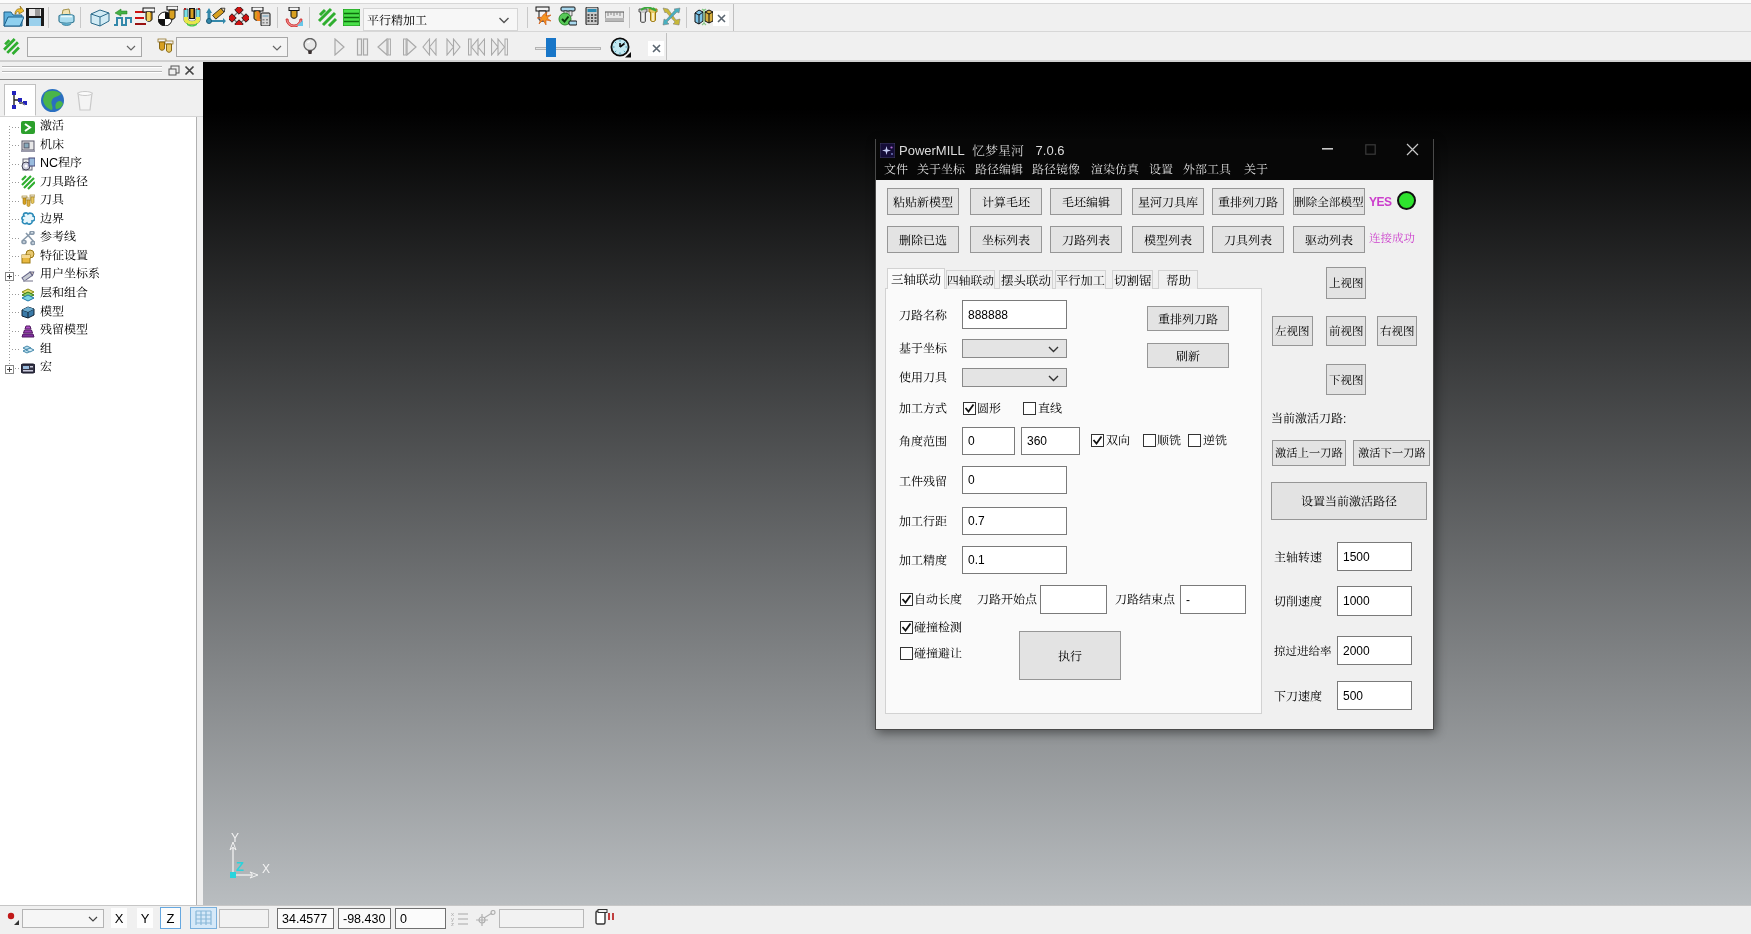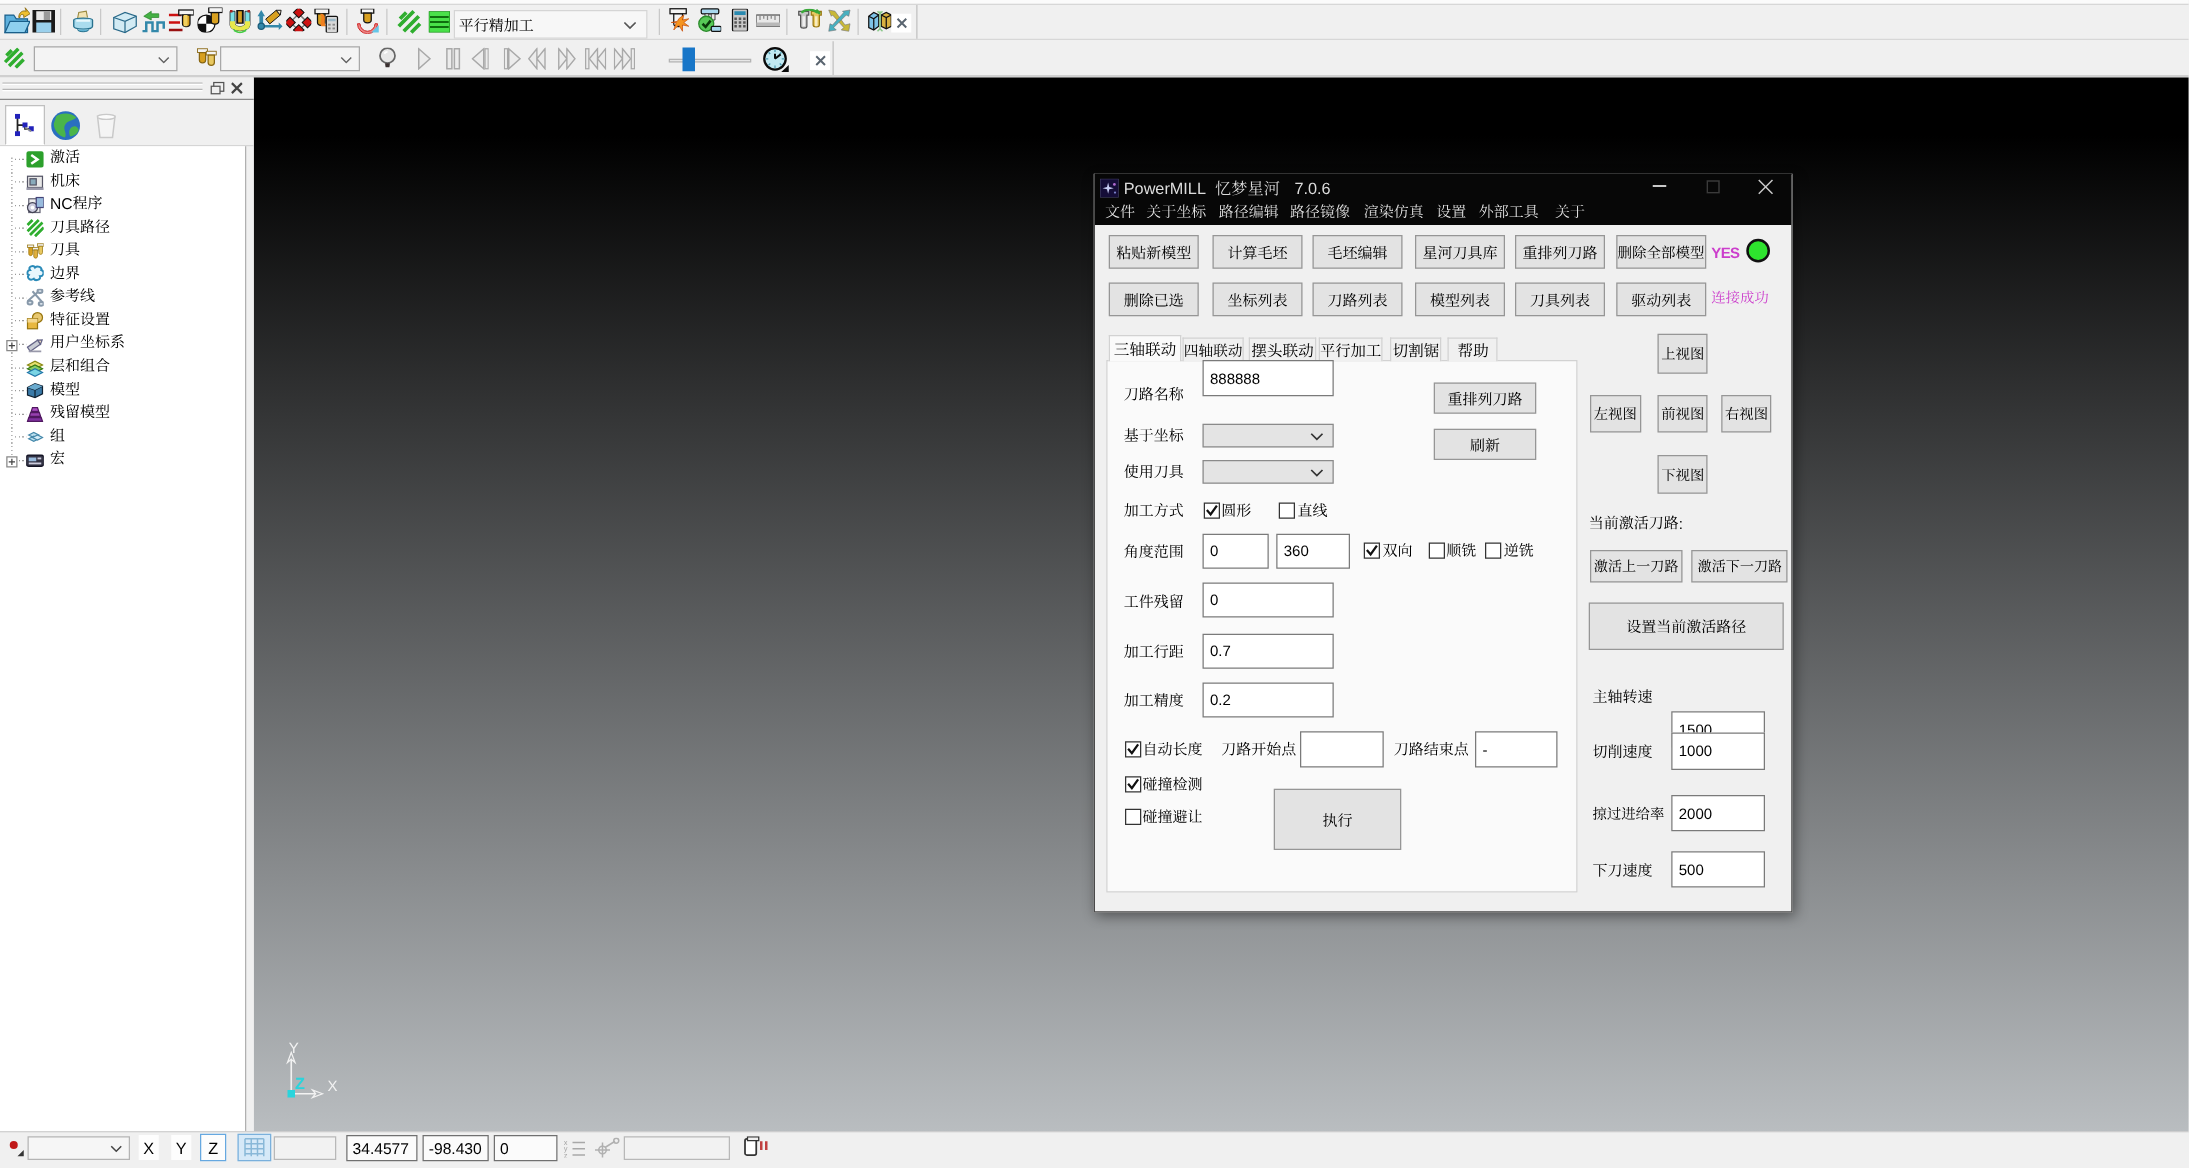--- a/index.html
+++ b/index.html
@@ -1255,21 +1255,21 @@
       <use href="#g88" x="0"></use>
       <use href="#g89" x="1000"></use>
     </svg>
   </div>
 <div style="position:absolute;left:899px;top:309px;white-space:nowrap;"><svg class="k" style="width:48px;height:12px;vertical-align:-1.44px" viewBox="0 -880 4000 1000">
       <use href="#g11" x="0"></use>
       <use href="#g13" x="1000"></use>
       <use href="#g90" x="2000"></use>
       <use href="#g91" x="3000"></use>
     </svg></div>
-<div class="tf" style="left:962px;top:288px;width:105px;height:29px">888888</div>
+<div class="tf" style="left:962px;top:300px;width:105px;height:29px">888888</div>
 <div style="position:absolute;left:899px;top:342px;white-space:nowrap;"><svg class="k" style="width:48px;height:12px;vertical-align:-1.44px" viewBox="0 -880 4000 1000">
       <use href="#g92" x="0"></use>
       <use href="#g45" x="1000"></use>
       <use href="#g26" x="2000"></use>
       <use href="#g27" x="3000"></use>
     </svg></div>
 <div style="position:absolute;left:962px;top:339px;width:105px;height:19px;background:#e4e4e4;border:1px solid #8a8a8a;">
     <svg width="11" height="7" viewBox="0 0 11 7" style="position:absolute;right:7px;top:6px">
       <path d="M1 1 L5.5 5.5 L10 1" stroke="#333" fill="none" stroke-width="1.4"></path>
     </svg>
@@ -1345,21 +1345,21 @@
       <use href="#g1" x="2000"></use>
       <use href="#g108" x="3000"></use>
     </svg></div>
 <div class="tf" style="left:962px;top:507px;width:105px;height:28px">0.7</div>
 <div style="position:absolute;left:899px;top:554px;white-space:nowrap;"><svg class="k" style="width:48px;height:12px;vertical-align:-1.44px" viewBox="0 -880 4000 1000">
       <use href="#g3" x="0"></use>
       <use href="#g4" x="1000"></use>
       <use href="#g2" x="2000"></use>
       <use href="#g100" x="3000"></use>
     </svg></div>
-<div class="tf" style="left:962px;top:546px;width:105px;height:28px">0.2</div>
+<div class="tf" style="left:962px;top:546px;width:105px;height:28px">0.1</div>
 <div class="cb" style="left:900px;top:593px">
     <svg width="11" height="11" viewBox="0 0 11 11" style="position:absolute;left:0px;top:0px">
       <path d="M1.5 5 L4.5 8.5 L9.5 1.5" stroke="#111" stroke-width="1.8" fill="none"></path>
     </svg>
   </div>
 <div style="position:absolute;left:914px;top:593px;white-space:nowrap;"><svg class="k" style="width:48px;height:12px;vertical-align:-1.44px" viewBox="0 -880 4000 1000">
       <use href="#g109" x="0"></use>
       <use href="#g74" x="1000"></use>
       <use href="#g110" x="2000"></use>
       <use href="#g100" x="3000"></use>
@@ -1493,21 +1493,21 @@
       <use href="#g13" x="6000"></use>
       <use href="#g14" x="7000"></use>
     </svg>
   </div>
 <div style="position:absolute;left:1274px;top:551px;white-space:nowrap;"><svg class="k" style="width:48px;height:12px;vertical-align:-1.44px" viewBox="0 -880 4000 1000">
       <use href="#g132" x="0"></use>
       <use href="#g80" x="1000"></use>
       <use href="#g133" x="2000"></use>
       <use href="#g134" x="3000"></use>
     </svg></div>
-<div class="tf" style="left:1337px;top:569px;width:75px;height:29px">1500</div>
+<div class="tf" style="left:1337px;top:542px;width:75px;height:29px">1500</div>
 <div style="position:absolute;left:1274px;top:595px;white-space:nowrap;"><svg class="k" style="width:48px;height:12px;vertical-align:-1.44px" viewBox="0 -880 4000 1000">
       <use href="#g85" x="0"></use>
       <use href="#g135" x="1000"></use>
       <use href="#g134" x="2000"></use>
       <use href="#g100" x="3000"></use>
     </svg></div>
 <div class="tf" style="left:1337px;top:586px;width:75px;height:30px">1000</div>
 <div style="position:absolute;left:1274px;top:644px;white-space:nowrap;"><svg class="k" style="width:57.5px;height:11.5px;vertical-align:-1.38px" viewBox="0 -880 5000 1000">
       <use href="#g136" x="0"></use>
       <use href="#g137" x="1000"></use>

